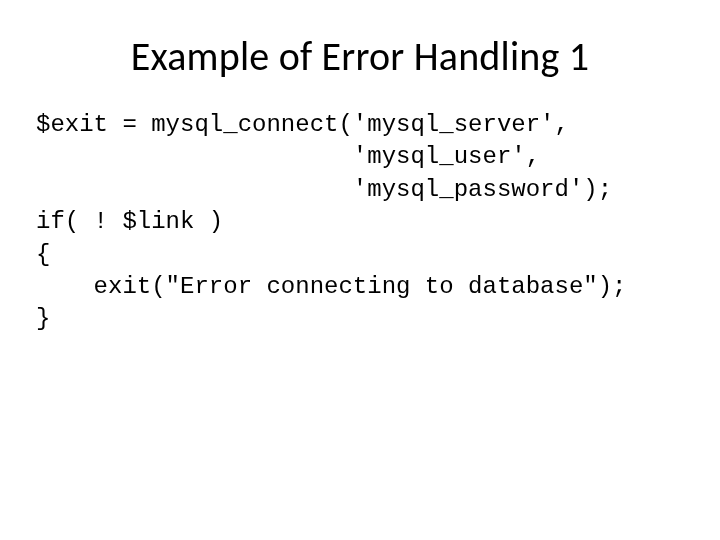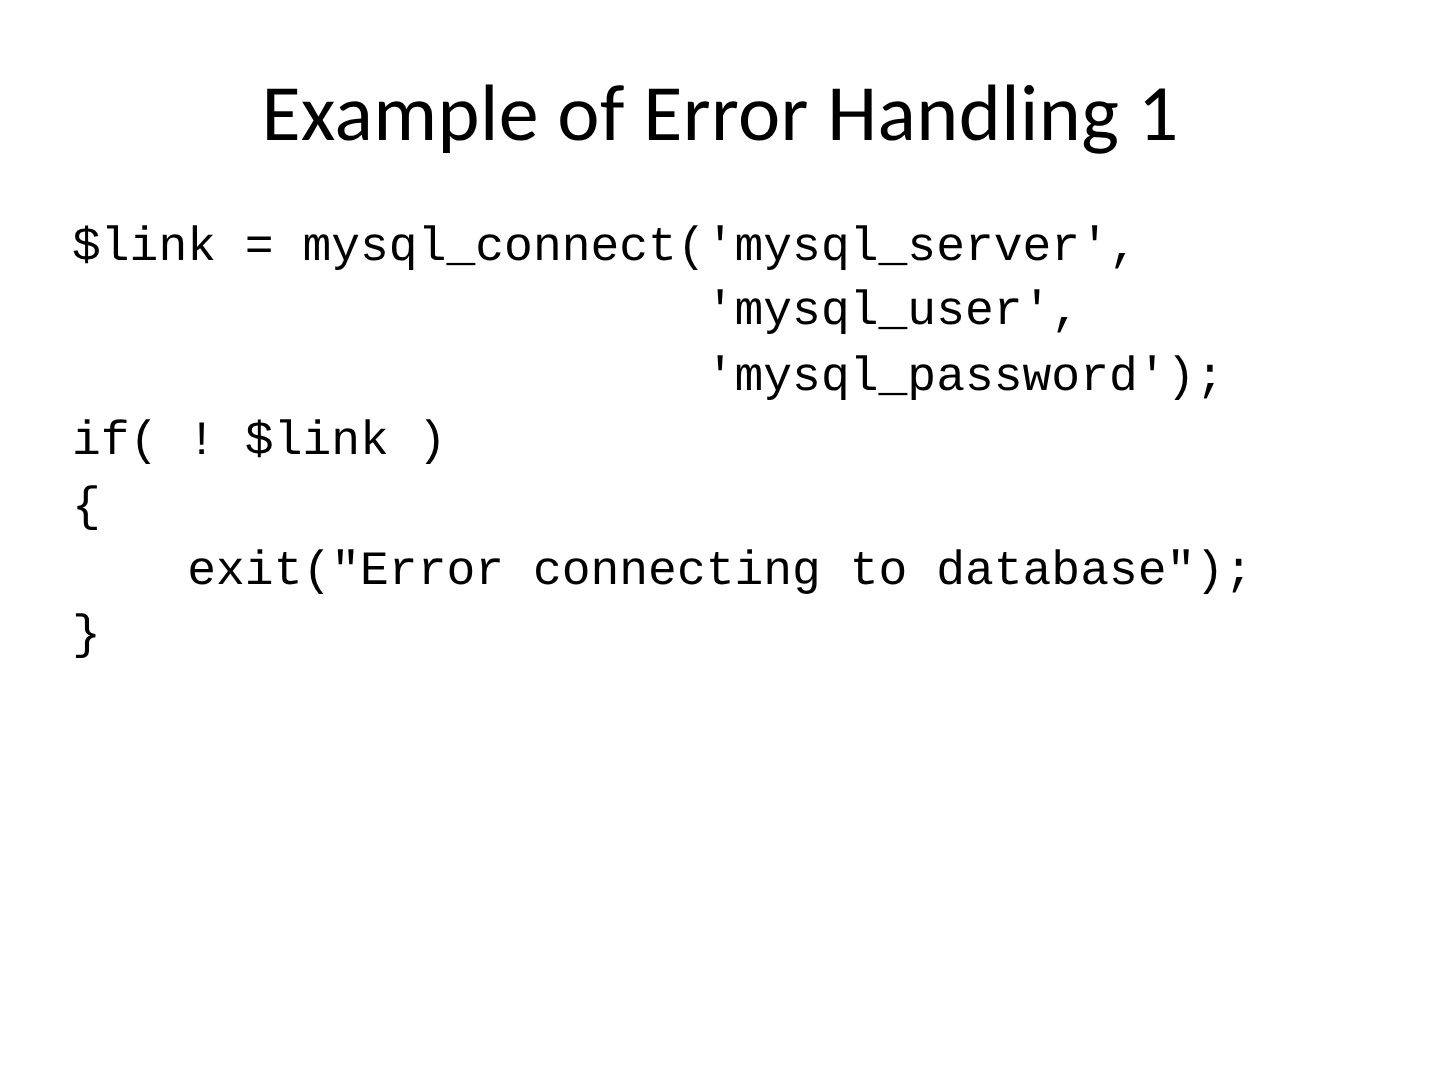--- a/index.html
+++ b/index.html
@@ -31,20 +31,20 @@
     line-height: 1.35;
     white-space: pre;
     margin-left: -12px;
   }
 </style>
 </head>
 <body>
 
 <div class="slide">
   <h1 class="title">Example of Error Handling 1</h1>
-  <div class="code"><span>$link = mysql_connect('mysql_server',</span>
+  <div class="code"><span>$exit = mysql_connect('mysql_server',</span>
 <span>                      'mysql_user',</span>
 <span>                      'mysql_password');</span>
 <span>if( ! $link )</span>
 <span>{</span>
 <span>    exit("Error connecting to database");</span>
 <span>}</span></div>
 </div>
 
 </body></html>

